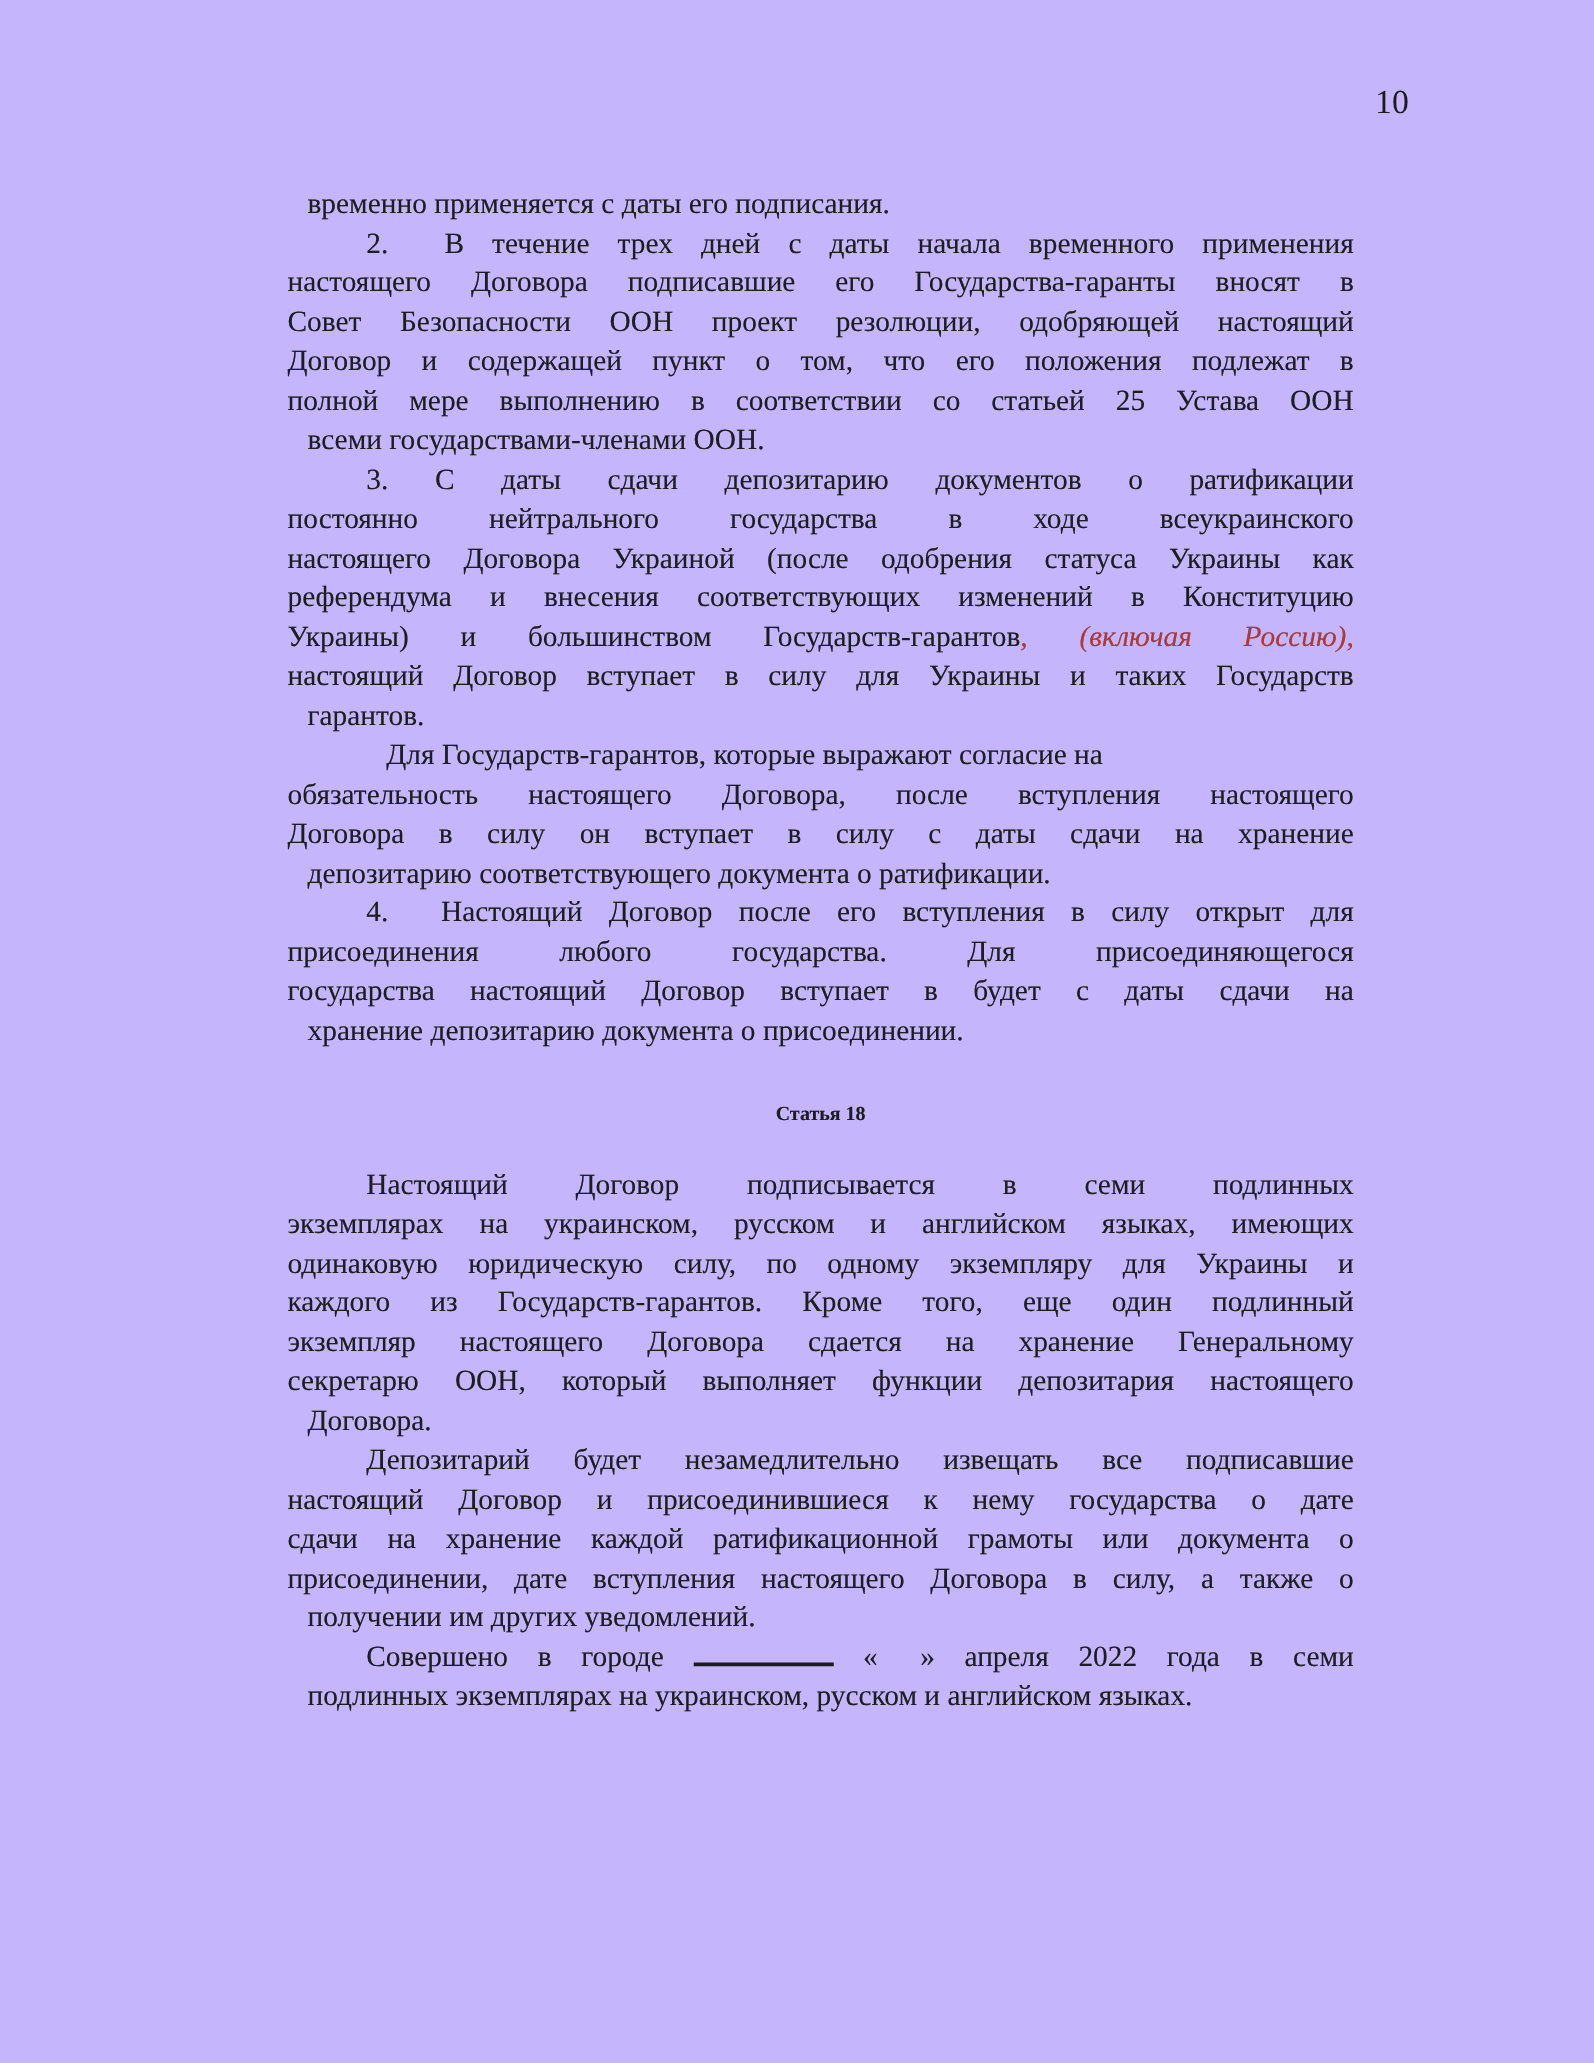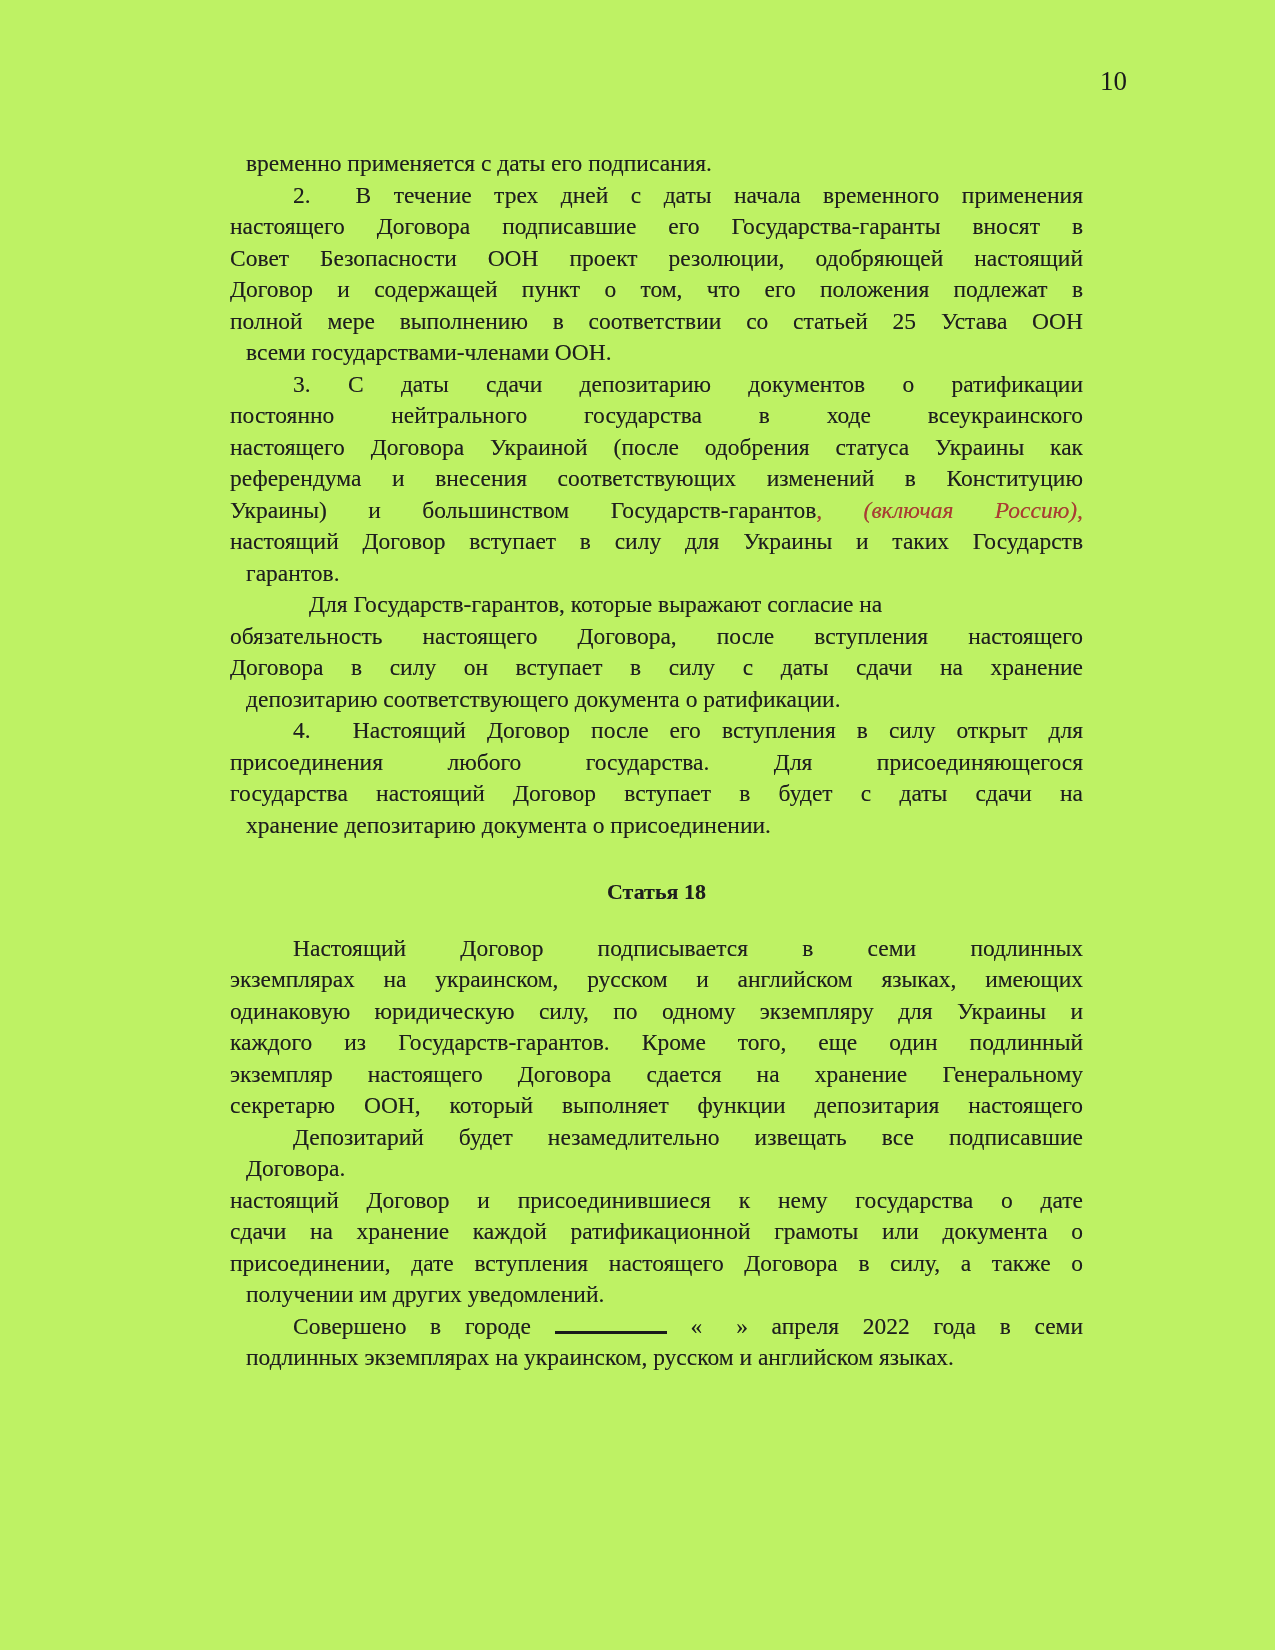--- a/index.html
+++ b/index.html
@@ -4,21 +4,21 @@
 <style>
   html, body {
     margin: 0;
     padding: 0;
     background: #ffffff;
   }
   .page {
     position: relative;
     width: 1275px;
     height: 1650px;
-    background: #bef264;
+    background: #c4b5fd;
     font-family: "Liberation Serif", "DejaVu Serif", serif;
     color: #1e1e1e;
     overflow: hidden;
   }
   .page-number {
     position: absolute;
     left: 1100px;
     top: 66px;
     font-size: 27px;
     line-height: 30px;
@@ -39,21 +39,21 @@
   }
   .ln.j  { text-align-last: justify; }
   .ln.e  { text-align-last: left; margin-left: 16px; }
   .ln.ind { text-indent: 63px; }
   .red {
     color: #b03a33;
     font-style: italic;
   }
   .heading {
     margin: 35px 0 25px 0;
-    font-size: 22px;
+    font-size: 16px;
     line-height: 31.5px;
     font-weight: bold;
     text-align: center;
   }
   .blank {
     display: inline-block;
     width: 112px;
     height: 0.8em;
     border-bottom: 3px solid #1a1a1a;
   }
@@ -96,22 +96,22 @@
     <div class="ln e">хранение депозитарию документа о присоединении.</div>
 
     <h2 class="heading">Статья 18</h2>
 
     <div class="ln j ind">Настоящий Договор подписывается в семи подлинных</div>
     <div class="ln j">экземплярах на украинском, русском и английском языках, имеющих</div>
     <div class="ln j">одинаковую юридическую силу, по одному экземпляру для Украины и</div>
     <div class="ln j">каждого из Государств-гарантов. Кроме того, еще один подлинный</div>
     <div class="ln j">экземпляр настоящего Договора сдается на хранение Генеральному</div>
     <div class="ln j">секретарю ООН, который выполняет функции депозитария настоящего</div>
+    <div class="ln e">Договора.</div>
     <div class="ln j ind">Депозитарий будет незамедлительно извещать все подписавшие</div>
-    <div class="ln e">Договора.</div>
     <div class="ln j">настоящий Договор и присоединившиеся к нему государства о дате</div>
     <div class="ln j">сдачи на хранение каждой ратификационной грамоты или документа о</div>
     <div class="ln j">присоединении, дате вступления настоящего Договора в силу, а также о</div>
     <div class="ln e">получении им других уведомлений.</div>
     <div class="ln j ind"><span>Совершено в городе</span> <span class="blank"></span> <span>«</span><span class="qgap"></span><span>»</span> <span>апреля 2022 года в семи</span></div>
     <div class="ln e">подлинных экземплярах на украинском, русском и английском языках.</div>
 
   </div>
 </div>
 

